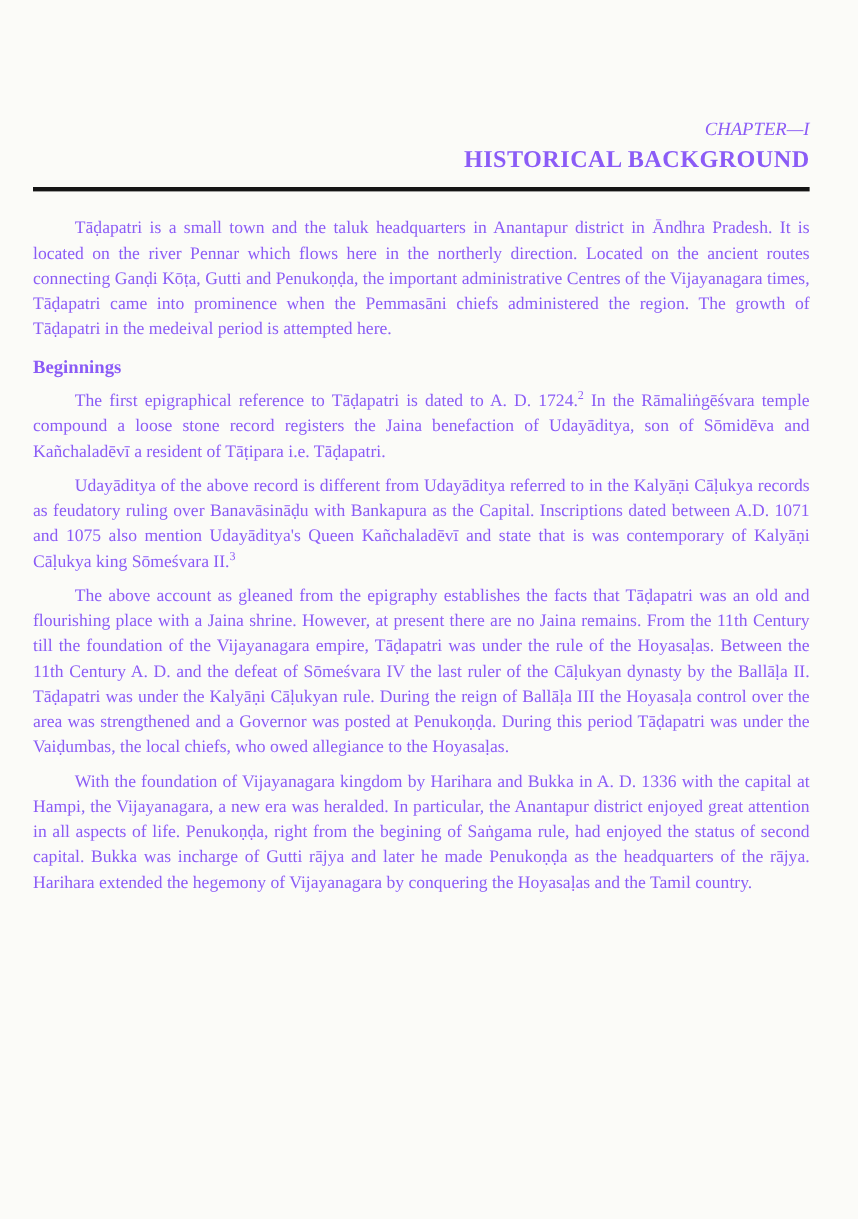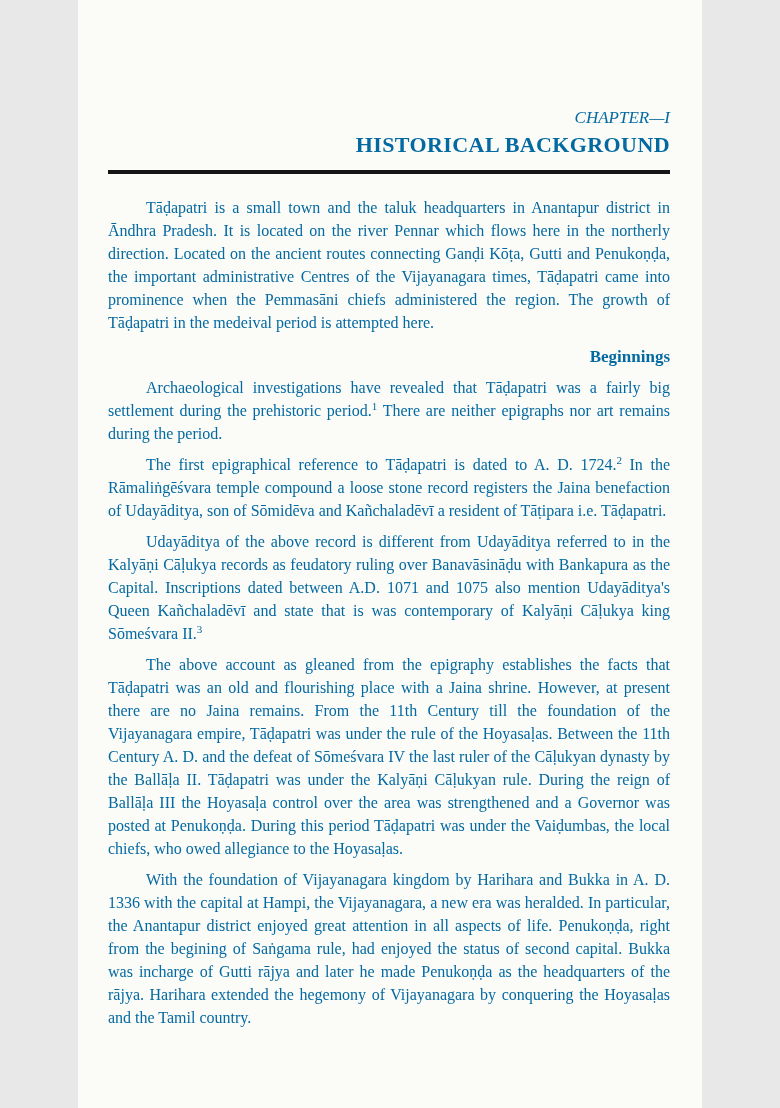--- a/index.html
+++ b/index.html
@@ -2,28 +2,28 @@
 <html><head>
 <meta charset="utf-8">
 <style>
   html, body {
     margin: 0;
     padding: 0;
     background: #e8e8e8;
   }
   .page {
     position: relative;
-    width: 624px;
+    width: 780px;
     height: 1108px;
     margin: 0 auto;
     background: #fbfbf8;
     box-sizing: border-box;
-    padding: 108px 32px 0 30px;
+    padding: 108px 44px 0 30px;
     font-family: "Liberation Serif", "DejaVu Serif", serif;
-    color: #0369a1;
+    color: #8b5cf6;
     overflow: hidden;
   }
   .chapter-label {
     text-align: right;
     font-style: italic;
     font-size: 17px;
     line-height: 20px;
   }
   .page-title {
     text-align: right;
@@ -43,21 +43,20 @@
     line-height: 23px;
     text-align: justify;
     text-indent: 38px;
     margin: 0 0 8px 0;
   }
   h3.section-heading {
     font-size: 17px;
     line-height: 22px;
     font-weight: bold;
     margin: 12px 0 8px 0;
-    text-align: right;
   }
   .sup {
     vertical-align: super;
     font-size: 11px;
     line-height: 0;
   }
   .it {
   }
 </style>
 </head>
@@ -68,21 +67,20 @@
   <div class="chapter-label">CHAPTER—I</div>
 
   <h1 class="page-title">HISTORICAL BACKGROUND</h1>
 
   <hr class="title-rule">
 
   <p class="body-para">Tāḍapatri is a small town and the taluk headquarters in Anantapur district in Āndhra Pradesh. It is located on the river Pennar which flows here in the northerly direction. Located on the ancient routes connecting Ganḍi Kōṭa, Gutti and Penukoṇḍa, the important administrative Centres of the Vijayanagara times, Tāḍapatri came into prominence when the Pemmasāni chiefs administered the region. The growth of Tāḍapatri in the medeival period is attempted here.</p>
 
   <h3 class="section-heading">Beginnings</h3>
 
-  <p class="body-para"><span>Archaeological investigations have revealed that Tāḍapatri was a fairly big settlement during the prehistoric period.</span><span class="sup">1</span><span> There are neither epigraphs nor art remains during the period.</span></p>
 
   <p class="body-para"><span>The first epigraphical reference to Tāḍapatri is dated to A. D. 1724.</span><span class="sup">2</span><span> In the Rāmaliṅgēśvara temple compound a loose stone record registers the Jaina benefaction of Udayāditya, son of Sōmidēva and Kañchaladēvī a resident of Tāṭipara i.e. Tāḍapatri.</span></p>
 
   <p class="body-para"><span>Udayāditya of the above record is different from Udayāditya referred to in the Kalyāṇi Cāḷukya records as feudatory ruling over Banavāsināḍu with Bankapura as the Capital. Inscriptions dated between A.D. 1071 and 1075 also mention Udayāditya's Queen Kañchaladēvī and state that is was contemporary of Kalyāṇi Cāḷukya king Sōmeśvara II.</span><span class="sup">3</span></p>
 
   <p class="body-para">The above account as gleaned from the epigraphy establishes the facts that Tāḍapatri was an old and flourishing place with a Jaina shrine. However, at present there are no Jaina remains. From the 11th Century till the foundation of the Vijayanagara empire, Tāḍapatri was under the rule of the Hoyasaḷas. Between the 11th Century A. D. and the defeat of Sōmeśvara IV the last ruler of the Cāḷukyan dynasty by the Ballāḷa II. Tāḍapatri was under the Kalyāṇi Cāḷukyan rule. During the reign of Ballāḷa III the Hoyasaḷa control over the area was strengthened and a Governor was posted at Penukoṇḍa. During this period Tāḍapatri was under the Vaiḍumbas, the local chiefs, who owed allegiance to the Hoyasaḷas.</p>
 
 
   <p class="body-para"><span>With the foundation of Vijayanagara kingdom by Harihara and Bukka in A. D. 1336 with the capital at Hampi, the Vijayanagara, a new era was heralded. In particular, the Anantapur district enjoyed great attention in all aspects of life. Penukoṇḍa, right from the begining of Saṅgama rule, had enjoyed the status of second capital. Bukka was incharge of Gutti </span><span class="it">rājya</span><span> and later he made Penukoṇḍa as the headquarters of the </span><span class="it">rājya</span><span>. Harihara extended the hegemony of Vijayanagara by conquering the Hoyasaḷas and the Tamil country.</span></p>
 

